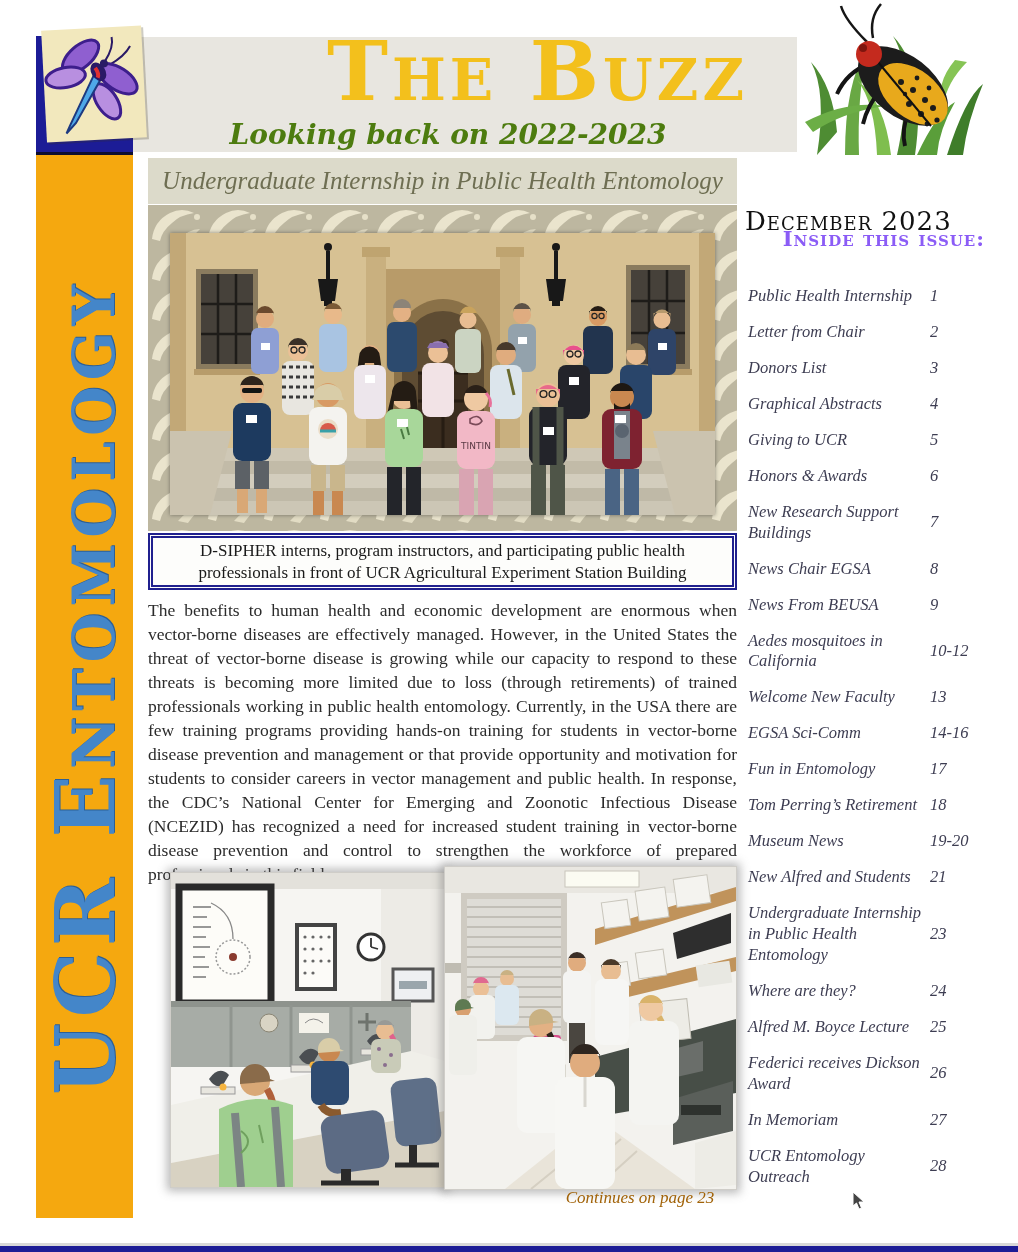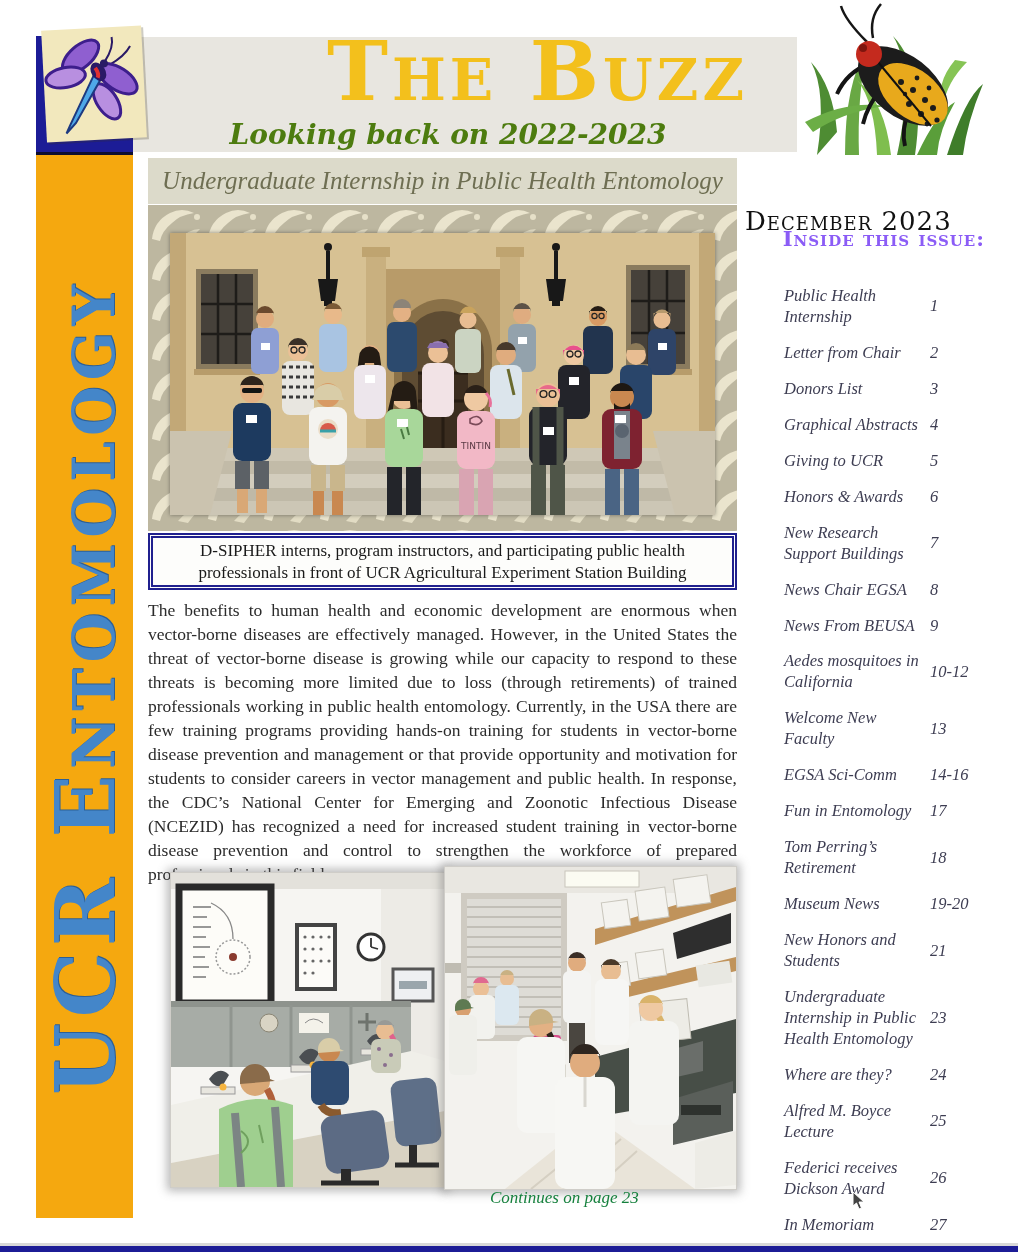--- a/index.html
+++ b/index.html
@@ -37,34 +37,34 @@
   .caption-box{position:absolute;left:148px;top:533px;width:589px;height:57px;background:#FDFDFB;
                border:5px double #20208E;box-sizing:border-box;
                display:flex;align-items:center;justify-content:center;text-align:center;
                font-size:17px;color:#1a1a1a;line-height:1.25;padding:0 20px;}
   .body-text{position:absolute;left:148px;top:599px;width:589px;
              font-size:17.5px;line-height:1.37;color:#2B2B2B;text-align:justify;}
   .photo{position:absolute;background:#fff;box-shadow:0 0 9px 3px rgba(100,100,100,.45);
          border:1px solid #cfcdc8;box-sizing:border-box;}
   .photo-left{left:170px;top:872px;width:276px;height:316px;}
   .photo-right{left:444px;top:866px;width:293px;height:324px;}
-  .continues{position:absolute;left:490px;top:1188px;width:300px;text-align:left;
-             font-style:italic;font-size:17px;color:#15803d;}
+  .continues{position:absolute;left:490px;top:1188px;width:300px;text-align:center;
+             font-style:italic;font-size:17px;color:#a16207;}
 
   
   .date{position:absolute;left:745px;top:166px;width:240px;text-align:left;
         font-family:"DejaVu Serif",serif;font-weight:normal;font-variant:small-caps;
         font-size:26px;color:#111;letter-spacing:1px;margin-top:40px;}
   .toc-heading{position:absolute;left:745px;top:226px;width:240px;text-align:right;
                font-family:"DejaVu Serif",serif;font-weight:bold;font-variant:small-caps;
                font-size:21px;color:#8b5cf6;letter-spacing:1px;}
   .toc-list{position:absolute;left:748px;top:286px;width:226px;}
   .toc-row{display:flex;align-items:center;margin-bottom:15px;
            font-style:italic;font-size:16.5px;line-height:1.27;color:#3D3D52;}
-  .toc-label{flex:1;padding-right:6px;margin-left:36px;}
+  .toc-label{flex:1;padding-right:6px;}
   .toc-page{width:44px;}
 
   
   .bottom-hairline{position:absolute;left:0;top:1243px;width:1018px;height:3px;background:#D8D8D8;}
   .bottom-navy{position:absolute;left:0;top:1246px;width:1018px;height:6px;background:#1C1C96;}
   .cursor{position:absolute;left:852px;top:1192px;}
 </style>
 </head>
 <body>
 
@@ -609,21 +609,21 @@
     </div>
       <div class="toc-row">
       <span class="toc-label">Tom Perring’s Retirement</span>
       <span class="toc-page">18</span>
     </div>
       <div class="toc-row">
       <span class="toc-label">Museum News</span>
       <span class="toc-page">19-20</span>
     </div>
       <div class="toc-row">
-      <span class="toc-label">New Honors and Students</span>
+      <span class="toc-label">New Alfred and Students</span>
       <span class="toc-page">21</span>
     </div>
       <div class="toc-row">
       <span class="toc-label">Undergraduate Internship in Public Health Entomology</span>
       <span class="toc-page">23</span>
     </div>
       <div class="toc-row">
       <span class="toc-label">Where are they?</span>
       <span class="toc-page">24</span>
     </div>

